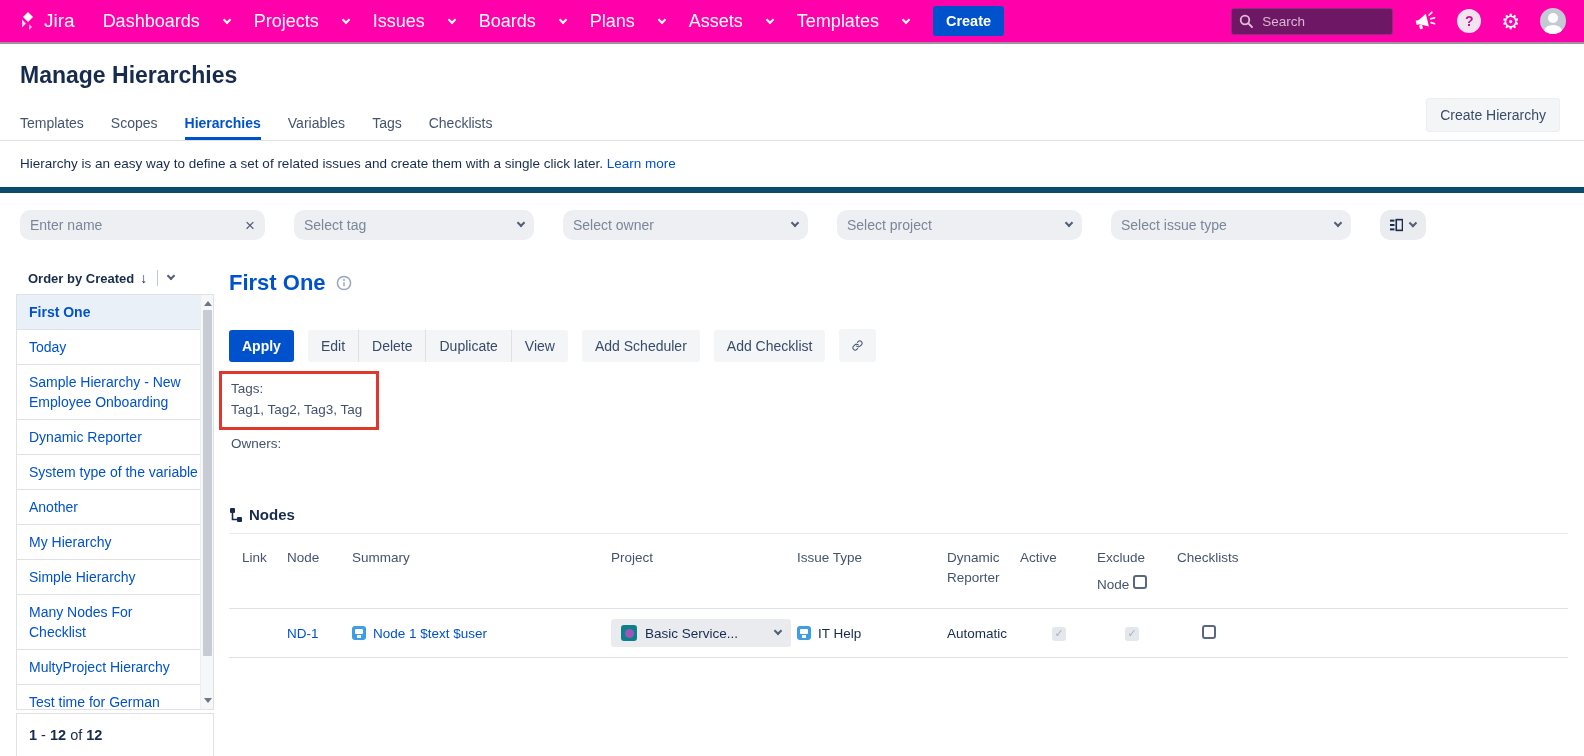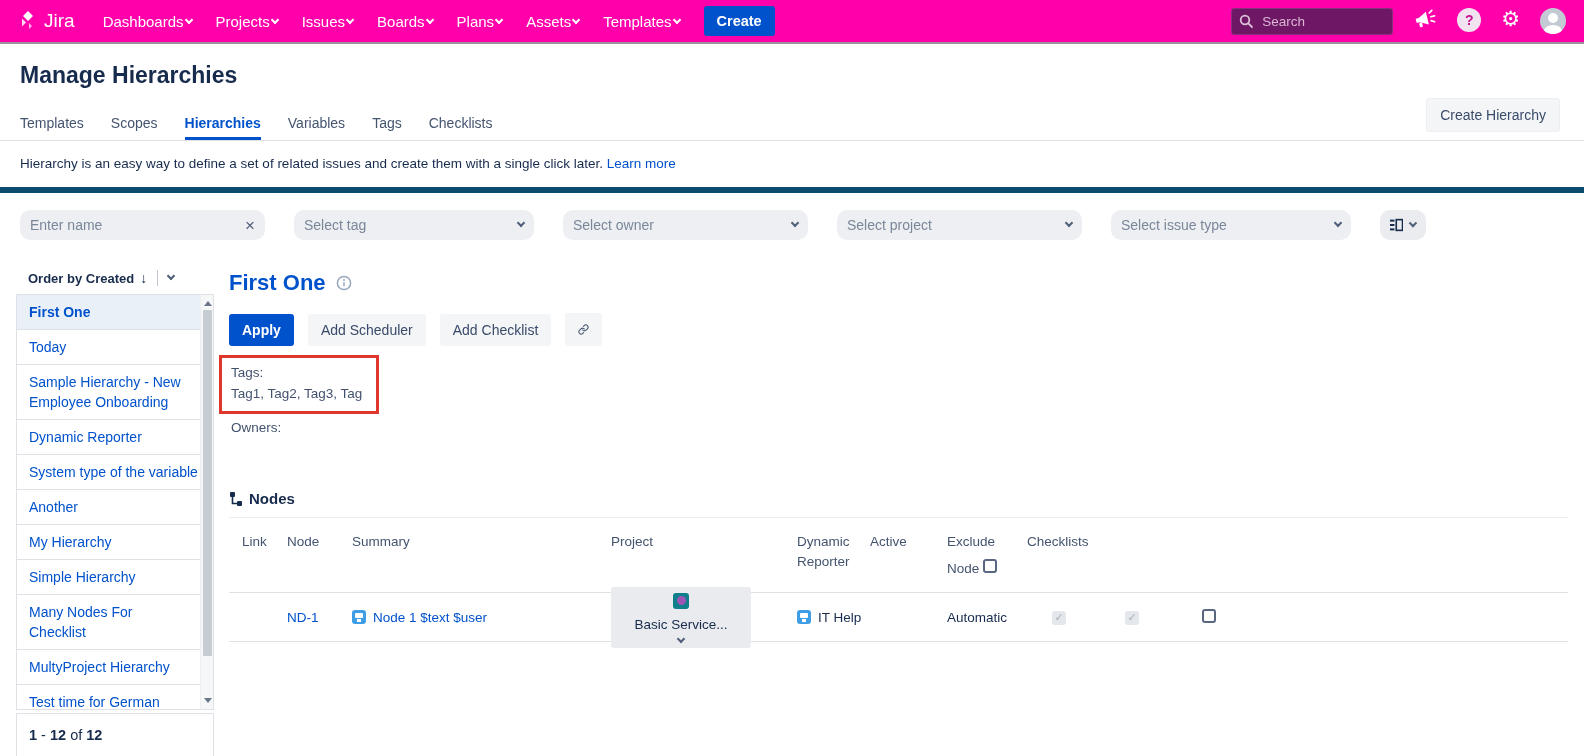--- a/index.html
+++ b/index.html
@@ -2,28 +2,28 @@
 <html><head>
 <meta charset="utf-8">
 <style>
   * { margin:0; padding:0; box-sizing:border-box; }
   html,body { width:1584px; height:756px; overflow:hidden; background:#fff;
     font-family:"Liberation Sans", sans-serif; color:#172B4D; }
 
   
   .topnav { height:42px; background:#FF00AA; display:flex; align-items:center;
     padding:0 18px; box-shadow:0 2px 0 rgba(40,10,40,.45); position:relative; z-index:5; }
-  .logo { display:flex; gap:6px; color:#fff; font-size:19px; margin-right:28px; }
-  .navitem { display:flex; align-items:center; gap:2px; color:#fff; font-size:15px;
+  .logo { display:flex; align-items:center; gap:6px; color:#fff; font-size:19px; margin-right:28px; }
+  .navitem { display:flex; align-items:center; gap:24px; color:#fff; font-size:18px;
     margin-right:24px; cursor:pointer; white-space:nowrap; }
   .chev { display:inline-block; width:6px; height:6px; border-right:2px solid currentColor;
     border-bottom:2px solid currentColor; transform:rotate(45deg); margin-top:-3px; }
   .create-btn { background:#0052CC; color:#fff; font-size:14.5px; font-weight:700;
     border:none; border-radius:3px; padding:7px 13px; cursor:pointer; }
-  .nav-right { margin-left:auto; display:flex; align-items:flex-start; gap:20px; }
+  .nav-right { margin-left:auto; display:flex; align-items:center; gap:20px; }
   .search-wrap { position:relative; }
   .search-wrap input { width:162px; height:27px; background:#6E1765; border:1px solid #8A2F7E;
     border-radius:3px; color:#EBD9E8; font-size:13.5px; padding:0 8px 0 30px; outline:none;
     font-family:"Liberation Sans",sans-serif; }
   .search-wrap input::placeholder { color:#D9B7D3; }
   .search-ic { position:absolute; left:8px; top:6px; }
   .help-circle { width:24px; height:24px; border-radius:50%; background:#F1E3EF; color:#C4138F;
     font-weight:700; font-size:14px; display:flex; align-items:center; justify-content:center; cursor:pointer; }
   .gear { color:#fff; font-size:21px; line-height:1; cursor:pointer; }
   .avatar { width:26px; height:26px; border-radius:50%; background:#C4CAD3; position:relative;
@@ -84,21 +84,21 @@
   .sbar .dn { bottom:6px; border-top:5px solid #6B7788; }
   .pagination { border:1px solid #DFE1E6; margin-top:3px; padding:13px 12px; font-size:14.5px;
     color:#172B4D; height:46px; }
 
   
   .main { flex:1; padding-left:15px; }
   .detail-title { display:flex; align-items:center; gap:10px; margin-top:8px; }
   .detail-title .t { font-size:22px; font-weight:700; color:#0052CC; }
   .btn-row { display:flex; align-items:center; margin-top:17px; }
   .btn { font-size:14px; border:none; border-radius:3px; padding:8px 13px; background:#F4F5F7;
-    color:#394B6A; cursor:pointer; font-family:"Liberation Sans",sans-serif; }
+    color:#394B6A; cursor:pointer; font-family:"Liberation Sans",sans-serif;margin-top:16px; }
   .btn.primary { background:#0052CC; color:#fff; font-weight:700; }
   .btn-group { display:flex; margin-left:14px; }
   .btn-group .btn { border-radius:0; border-left:1px solid #DFE1E6; }
   .btn-group .btn:first-child { border-radius:3px 0 0 3px; border-left:none; }
   .btn-group .btn:last-child { border-radius:0 3px 3px 0; }
   .ml14 { margin-left:14px; }
   .icon-btn { width:37px; display:flex; align-items:center; justify-content:center; height:33px; }
 
   .tags-box { display:inline-block; border:3px solid #DF362D; padding:4px 14px 7px 9px;
     margin:9px 0 0 -10px; }
@@ -129,21 +129,21 @@
   .sum-wrap { display:flex; align-items:center; gap:7px; }
 
   .issue-ic { width:14px; height:14px; border-radius:3px; background:#3F9DE5; position:relative;
     flex:none; display:inline-block; }
   .issue-ic::before { content:""; position:absolute; left:3px; top:3px; width:8px; height:5px;
     background:#fff; border-radius:1px; }
   .issue-ic::after { content:""; position:absolute; left:5px; top:9px; width:4px; height:2.5px;
     background:#fff; }
 
   .proj-select { display:flex; align-items:center; gap:8px; background:#E9EBEE; border-radius:3px;
-    padding:6px 10px; width:140px; cursor:pointer;flex-direction:column; }
+    padding:6px 10px; width:180px; cursor:pointer; }
   .proj-avatar { width:16px; height:16px; border-radius:3px; background:#0F7F8B; position:relative;
     flex:none; overflow:hidden; }
   .proj-avatar::before { content:""; position:absolute; width:9px; height:9px; border-radius:50%;
     background:#9C57B6; left:3.5px; top:3.5px; }
   .proj-select .lbl { flex:1; color:#172B4D; font-size:13.5px; white-space:nowrap; overflow:hidden; }
 
   .cb { width:14px; height:14px; border-radius:3px; display:inline-flex; align-items:center;
     justify-content:center; font-size:11px; }
   .cb.disabled { background:#E4E7EB; color:#A9B0BB; cursor:default; }
   .cb.unchecked { background:#fff; border:2px solid #596780; cursor:pointer; }
@@ -304,20 +304,26 @@
       <span class="t">First One</span>
       <svg width="16" height="16" viewBox="0 0 16 16">
         <circle cx="8" cy="8" r="6.6" fill="none" stroke="#97A5BD" stroke-width="1.5"></circle>
         <circle cx="8" cy="4.9" r="1" fill="#97A5BD"></circle>
         <rect x="7.3" y="6.9" width="1.4" height="4.6" rx=".7" fill="#97A5BD"></rect>
       </svg>
     </div>
 
     <div class="btn-row">
       <button class="btn primary">Apply</button>
+      <div class="btn-group">
+        <button class="btn">Edit</button>
+        <button class="btn">Delete</button>
+        <button class="btn">Duplicate</button>
+        <button class="btn">View</button>
+      </div>
       <button class="btn ml14">Add Scheduler</button>
       <button class="btn ml14">Add Checklist</button>
       <button class="btn ml14 icon-btn">
         <svg width="17" height="17" viewBox="0 0 24 24">
           <path d="M10 13a5 5 0 0 0 7.54.54l3-3a5 5 0 0 0-7.07-7.07l-1.72 1.71" fill="none" stroke="#42526E" stroke-width="2.2" stroke-linecap="round"></path>
           <path d="M14 11a5 5 0 0 0-7.54-.54l-3 3a5 5 0 0 0 7.07 7.07l1.71-1.71" fill="none" stroke="#42526E" stroke-width="2.2" stroke-linecap="round"></path>
         </svg>
       </button>
     </div>
 
@@ -336,20 +342,21 @@
         <path d="M3.5 6 v6.5 h4.5" stroke="#172B4D" stroke-width="1.6" fill="none"></path>
       </svg>
       <span>Nodes</span>
     </div>
 
     <div class="thead">
       <div class="cell c-link">Link</div>
       <div class="cell c-node">Node</div>
       <div class="cell c-summary">Summary</div>
       <div class="cell c-project">Project</div>
+      <div class="cell c-issue">Issue Type</div>
       <div class="cell c-dyn">Dynamic Reporter</div>
       <div class="cell c-active">Active</div>
       <div class="cell c-excl">
         <span>Exclude Node</span>
         <div class="cb unchecked head-cb"></div>
       </div>
       <div class="cell c-chk">Checklists</div>
     </div>
 
     <div class="trow">

